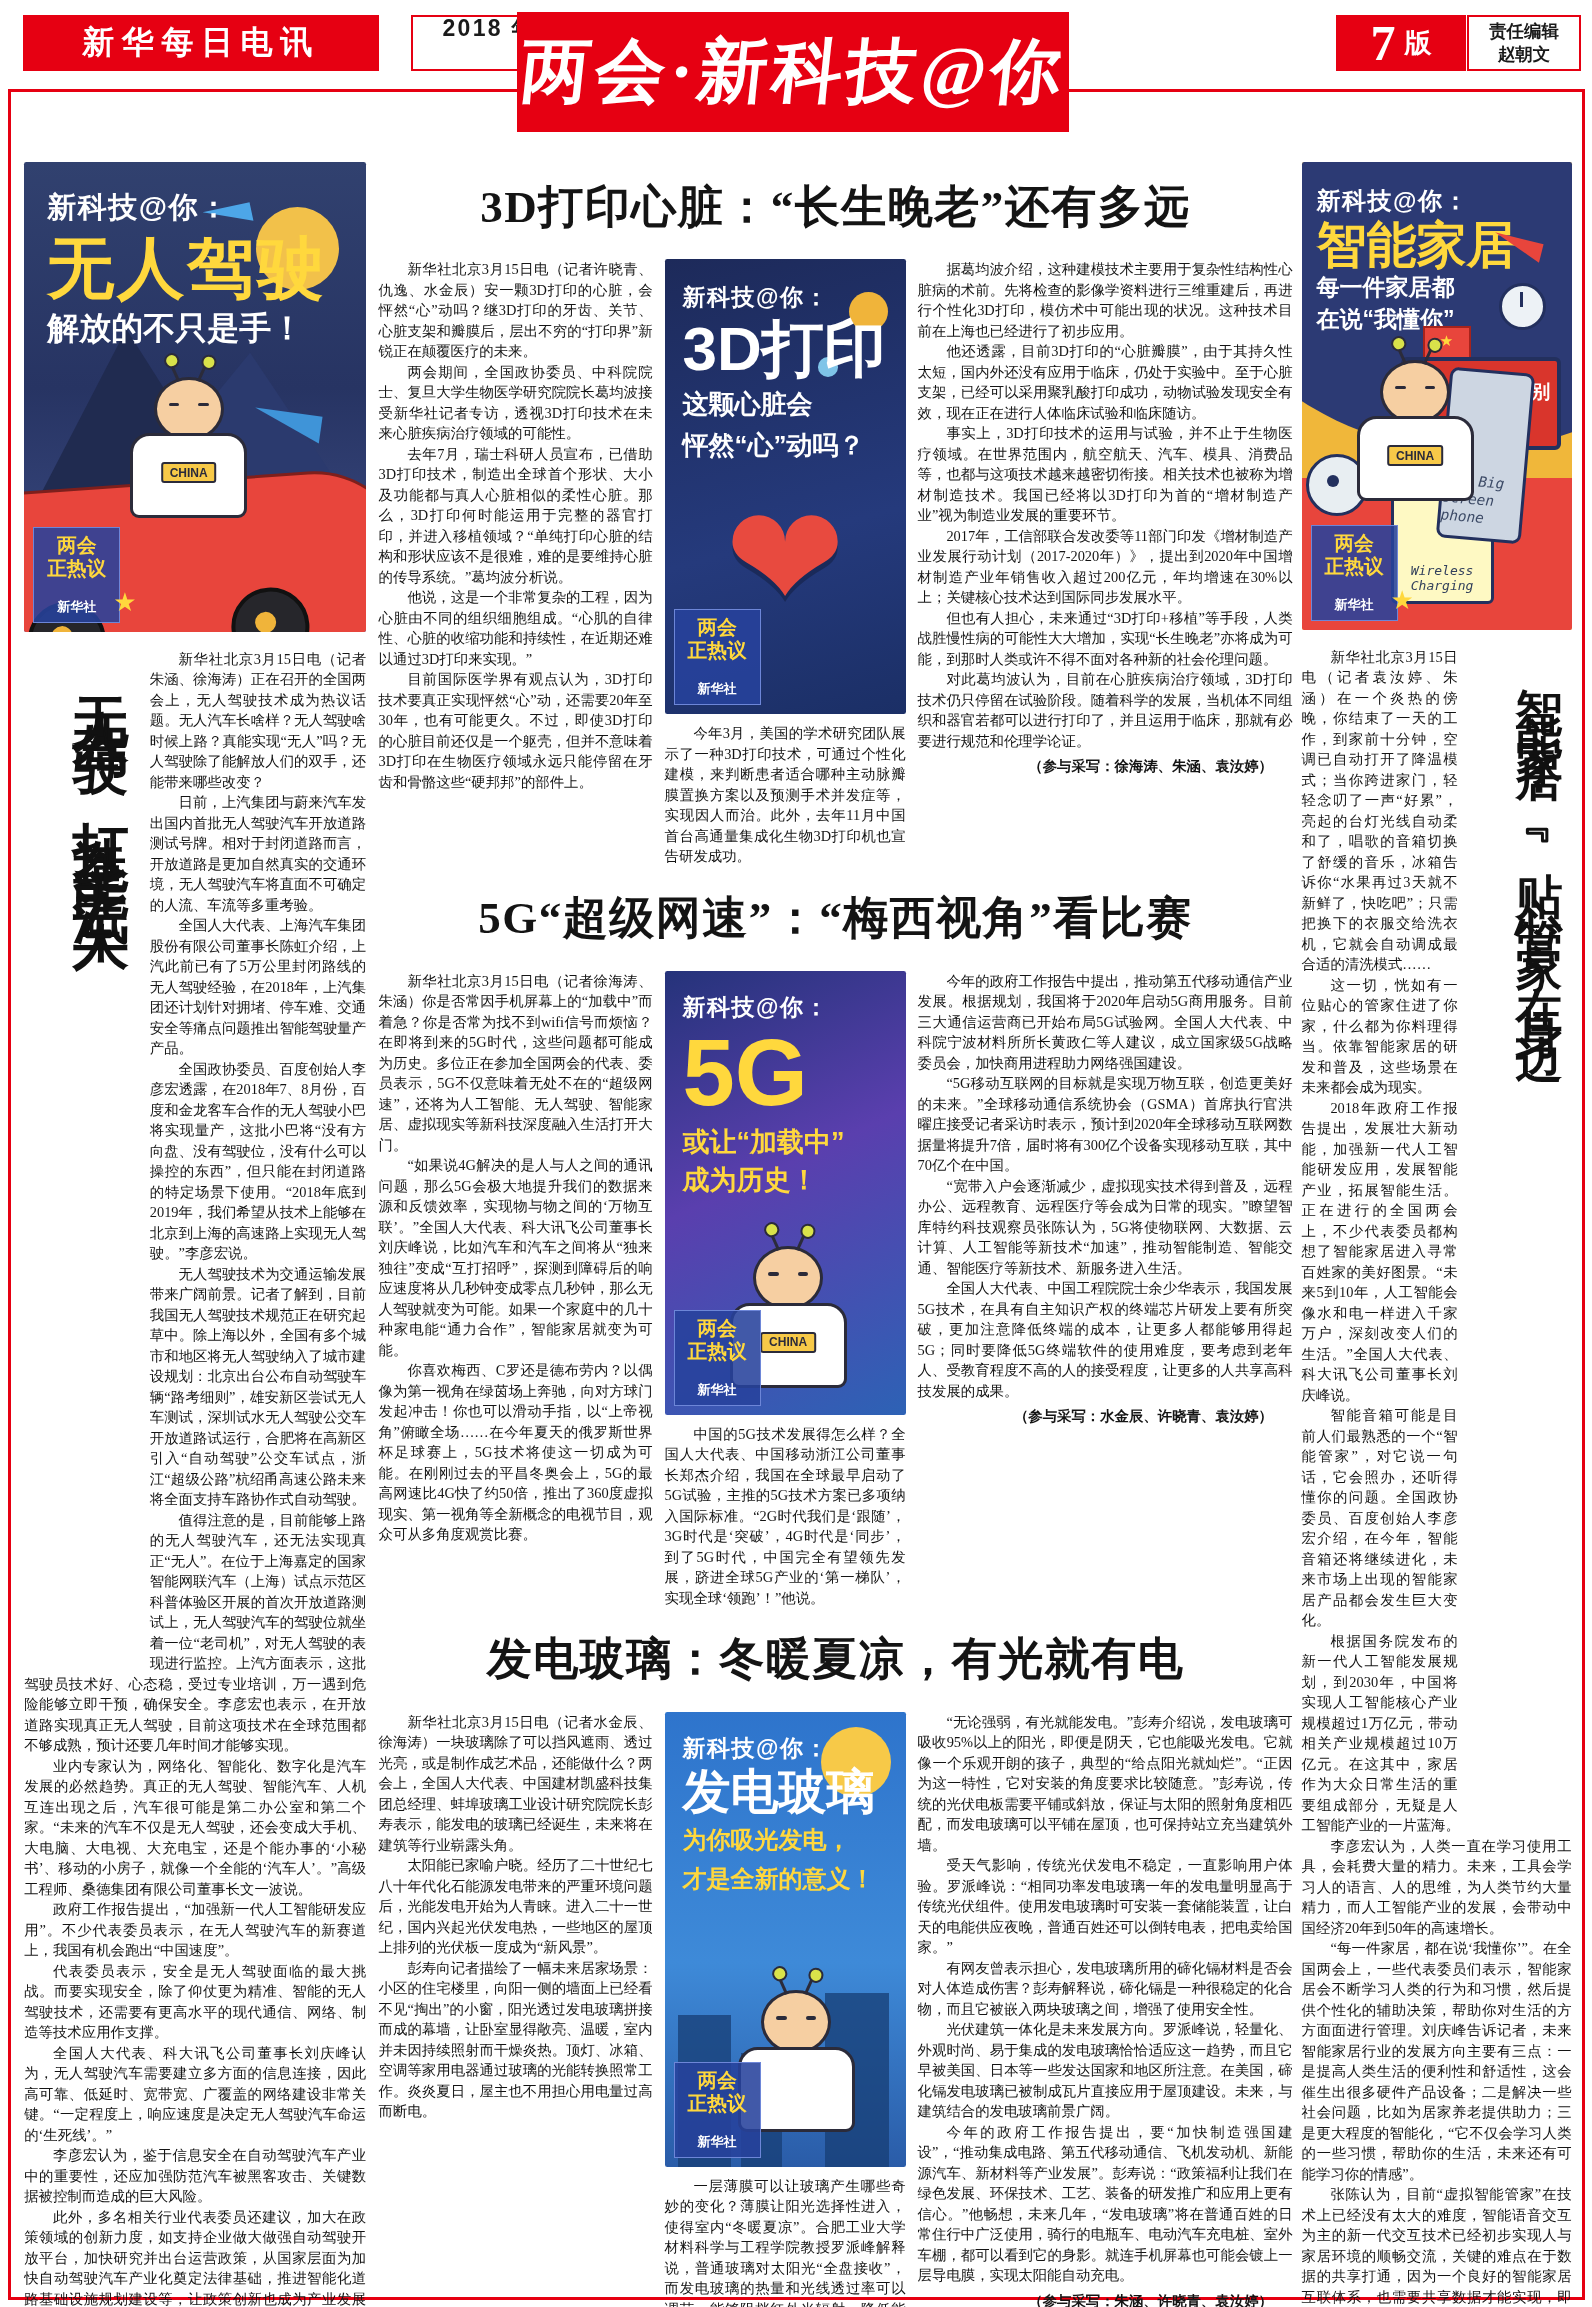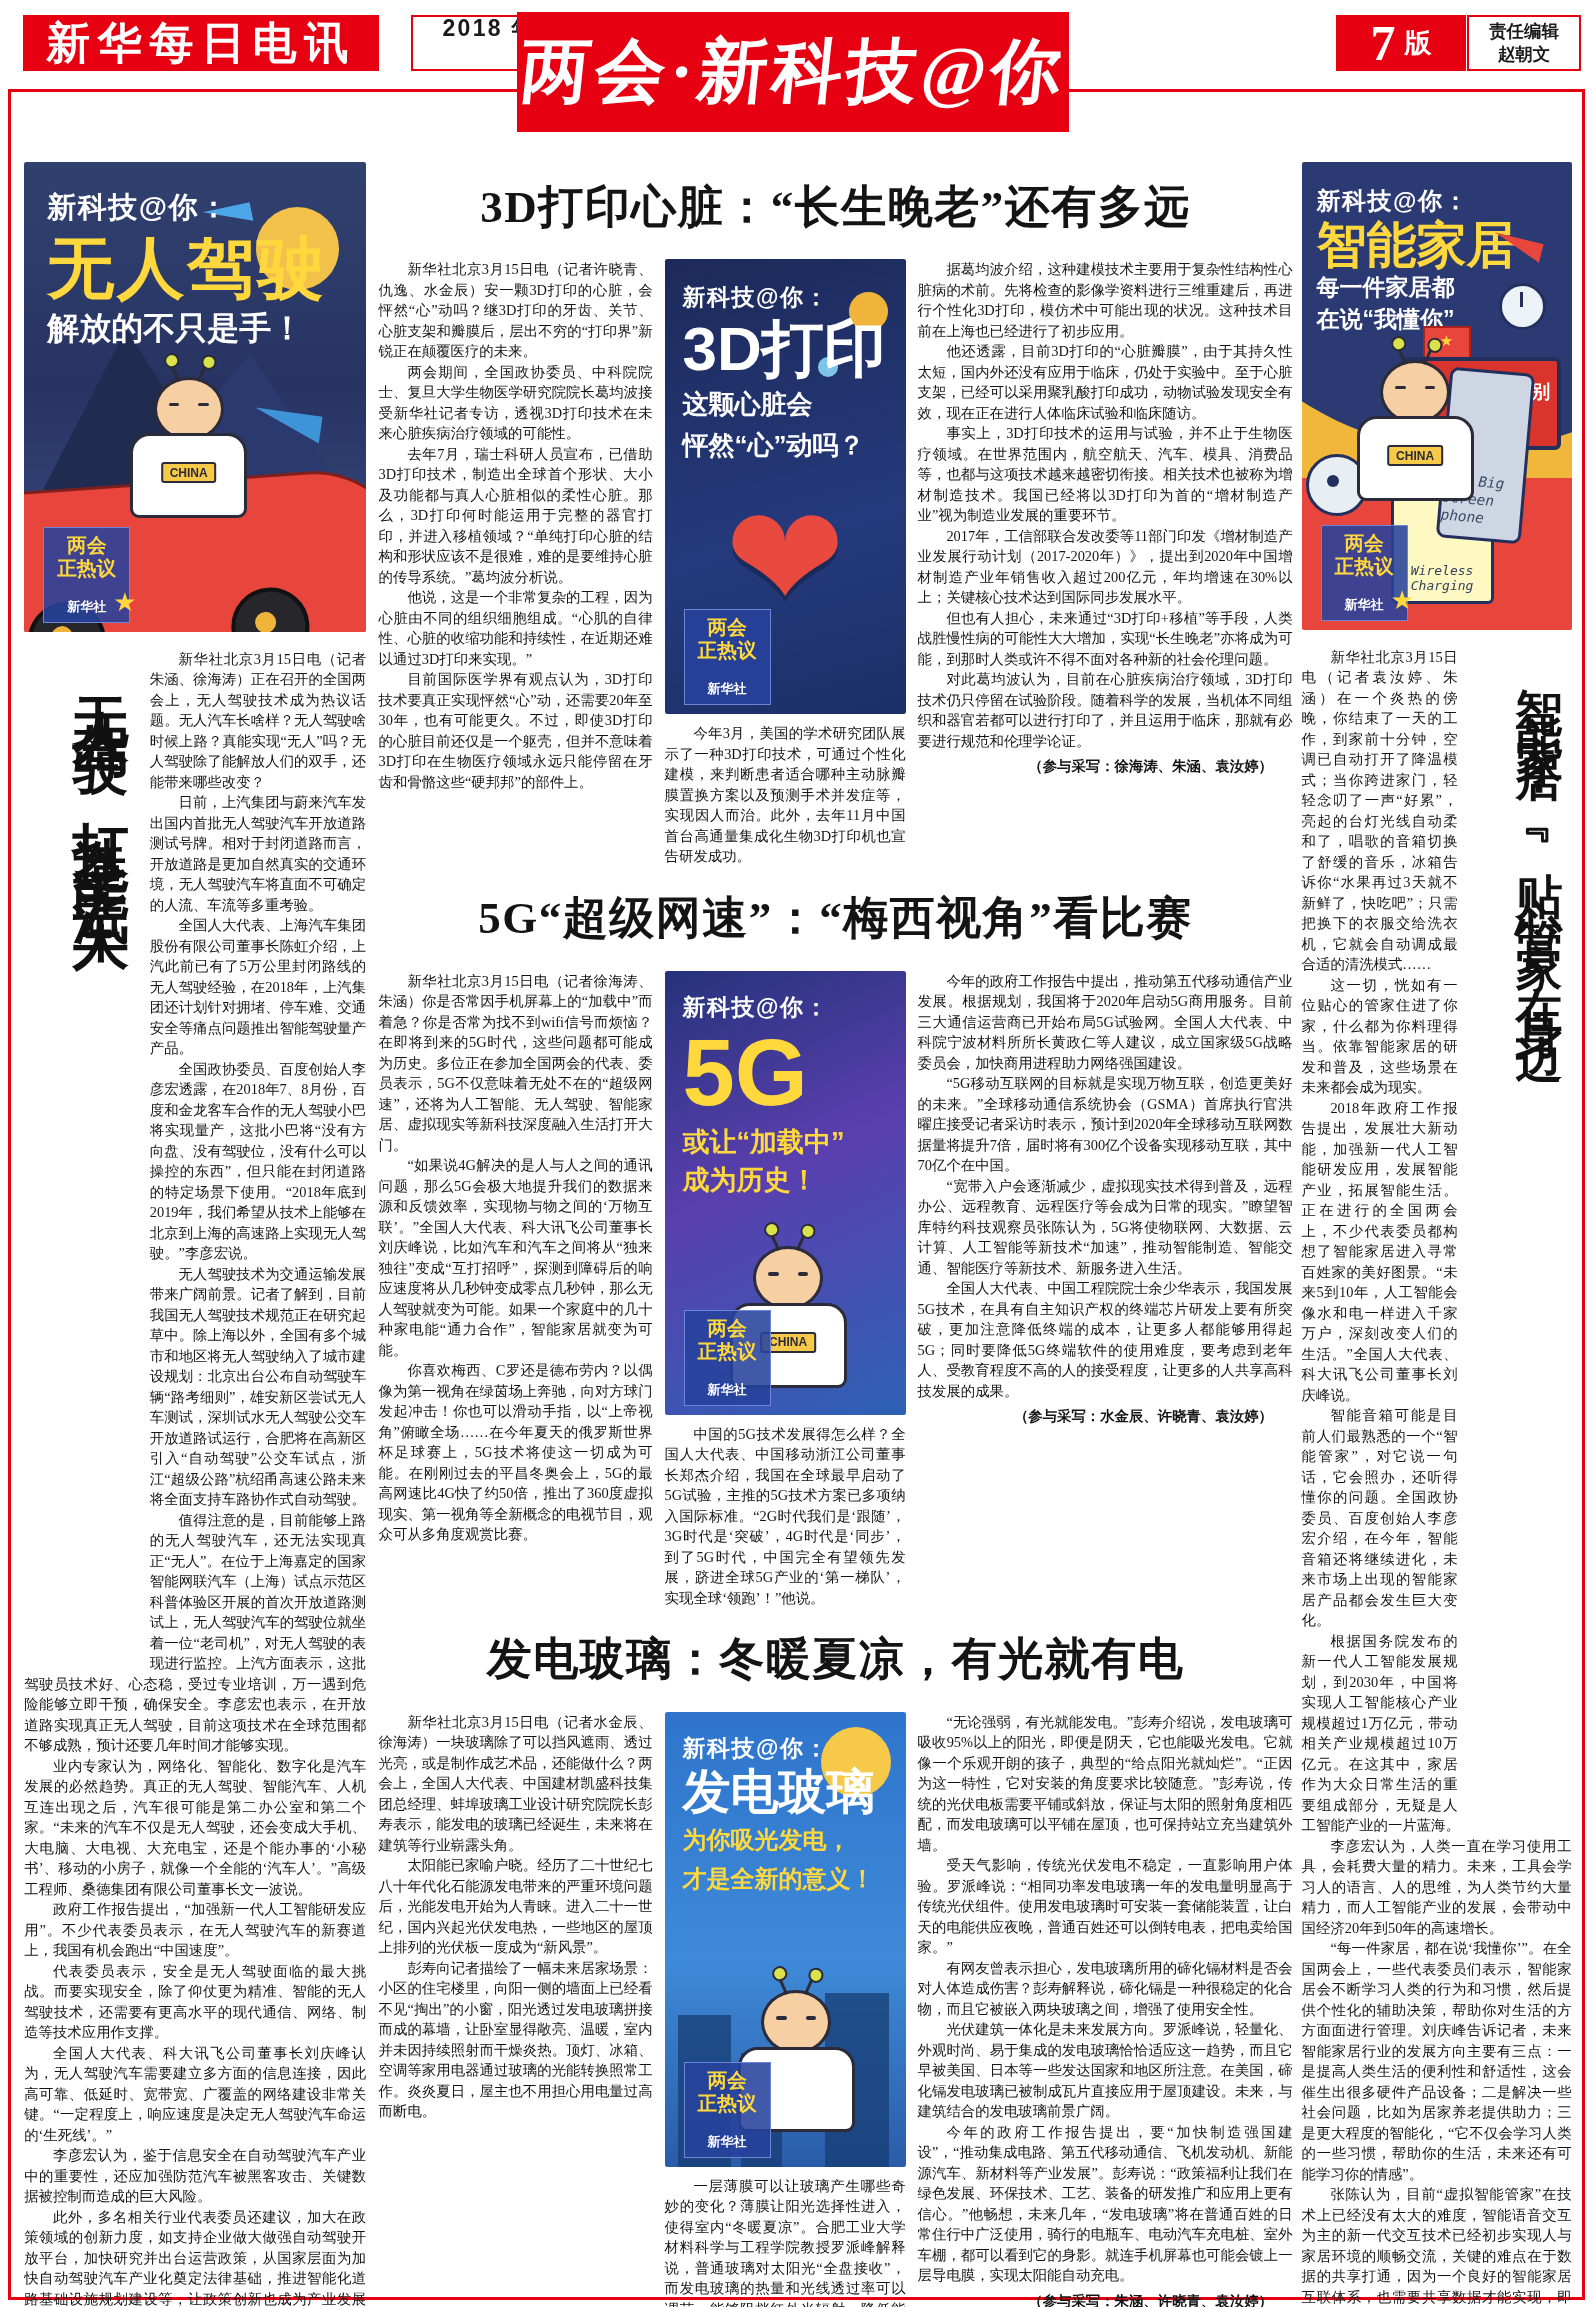--- a/index.html
+++ b/index.html
@@ -1,21 +1,21 @@
 <!DOCTYPE html>
 <html style="font-size:12px"><head>
 <meta charset="utf-8">
 <style>
   html,body{margin:0;padding:0;background:#e9e9e9;}
   .page{position:relative;width:1593px;height:2307px;background:#fff;overflow:hidden;
         font-family:"Liberation Serif","DejaVu Serif",serif;color:#141414;margin:0 auto;}
   
   .masthead{position:absolute;left:23px;top:15px;width:356px;height:56px;background:#e60012;color:#fff;
         display:flex;align-items:center;justify-content:center;font-family:"Liberation Sans","DejaVu Sans",sans-serif;
-        font-weight:bold;font-size:44px;letter-spacing:7.6px;}
+        font-weight:bold;font-size:32px;letter-spacing:7.6px;}
   .datebox{position:absolute;left:411px;top:15px;width:288px;height:56px;border:2.3px solid #e60012;box-sizing:border-box;
         display:flex;flex-direction:column;align-items:center;justify-content:center;
         font-family:"Liberation Sans","DejaVu Sans",sans-serif;font-weight:bold;color:#1a1a1a;}
   .datebox .d1{font-size:23px;letter-spacing:2.3px;}
   .datebox .d2{font-size:19.7px;margin-top:3px;letter-spacing:4.5px;}
   .pagenum{position:absolute;left:1336px;top:15px;width:130px;height:56px;background:#e60012;color:#fff;
         display:flex;align-items:center;justify-content:center;gap:9px;}
   .pagenum .num{font-size:50px;font-weight:bold;line-height:1;}
   .pagenum .lbl{font-size:27px;font-weight:bold;font-family:"Liberation Sans","DejaVu Sans",sans-serif;}
   .editorbox{position:absolute;left:1467px;top:15px;width:114px;height:56px;border:2.3px solid #e60012;box-sizing:border-box;
@@ -40,21 +40,21 @@
   .art{margin-bottom:26px;}
   .vt{writing-mode:vertical-rl;text-orientation:upright;font-weight:bold;color:#111;}
   .vt-left{float:left;width:115px;height:1008px;font-size:56px;letter-spacing:13.6px;margin:4.5px 10.6px 7.6px 0;text-align:start;}
   .vt-right{float:right;width:105px;height:1136px;font-size:47px;letter-spacing:23px;margin:4.5px 0 7.6px 9px;}
   .sidetext{margin-top:16.7px;}
   
   .poster{position:relative;overflow:hidden;color:#fff;font-family:"Liberation Sans","DejaVu Sans",sans-serif;border-radius:2.3px;}
   .p-kick{font-weight:bold;font-size:26px;letter-spacing:1.5px;position:relative;z-index:2;}
   .p-title{font-weight:bold;color:#ffd83d;position:relative;z-index:2;line-height:1.05;}
   .p-sub{font-weight:bold;color:#fff;position:relative;z-index:2;}
-  .pbadge{position:absolute;left:19px;bottom:9px;width:79px;background:rgba(39,66,156,0.88);border:1.5px solid #6d86d8;
+  .pbadge{position:absolute;left:9px;bottom:9px;width:79px;background:rgba(39,66,156,0.88);border:1.5px solid #6d86d8;
         text-align:center;padding:6px 3px;z-index:4;}
   .pbadge .b1{color:#ffd83d;font-size:19.7px;font-weight:bold;line-height:23px;}
   .pbadge .b2{color:#fff;font-size:13px;font-weight:bold;margin-top:18px;}
   .pstar{position:absolute;left:89px;bottom:13.6px;color:#ffd83d;font-size:26px;z-index:4;}
   .circ{position:absolute;border-radius:50%;}
   .plane{position:absolute;width:0;height:0;border-style:solid;z-index:2;}
   
   .bot{position:absolute;z-index:3;}
   .bh{width:64px;height:58px;background:#f6cfa2;border:3px solid #2b2b3a;border-radius:50%;margin:0 auto;position:relative;}
   .bh .eye{position:absolute;top:23px;width:10.6px;height:3.8px;background:#2b2b3a;border-radius:2.3px;}

